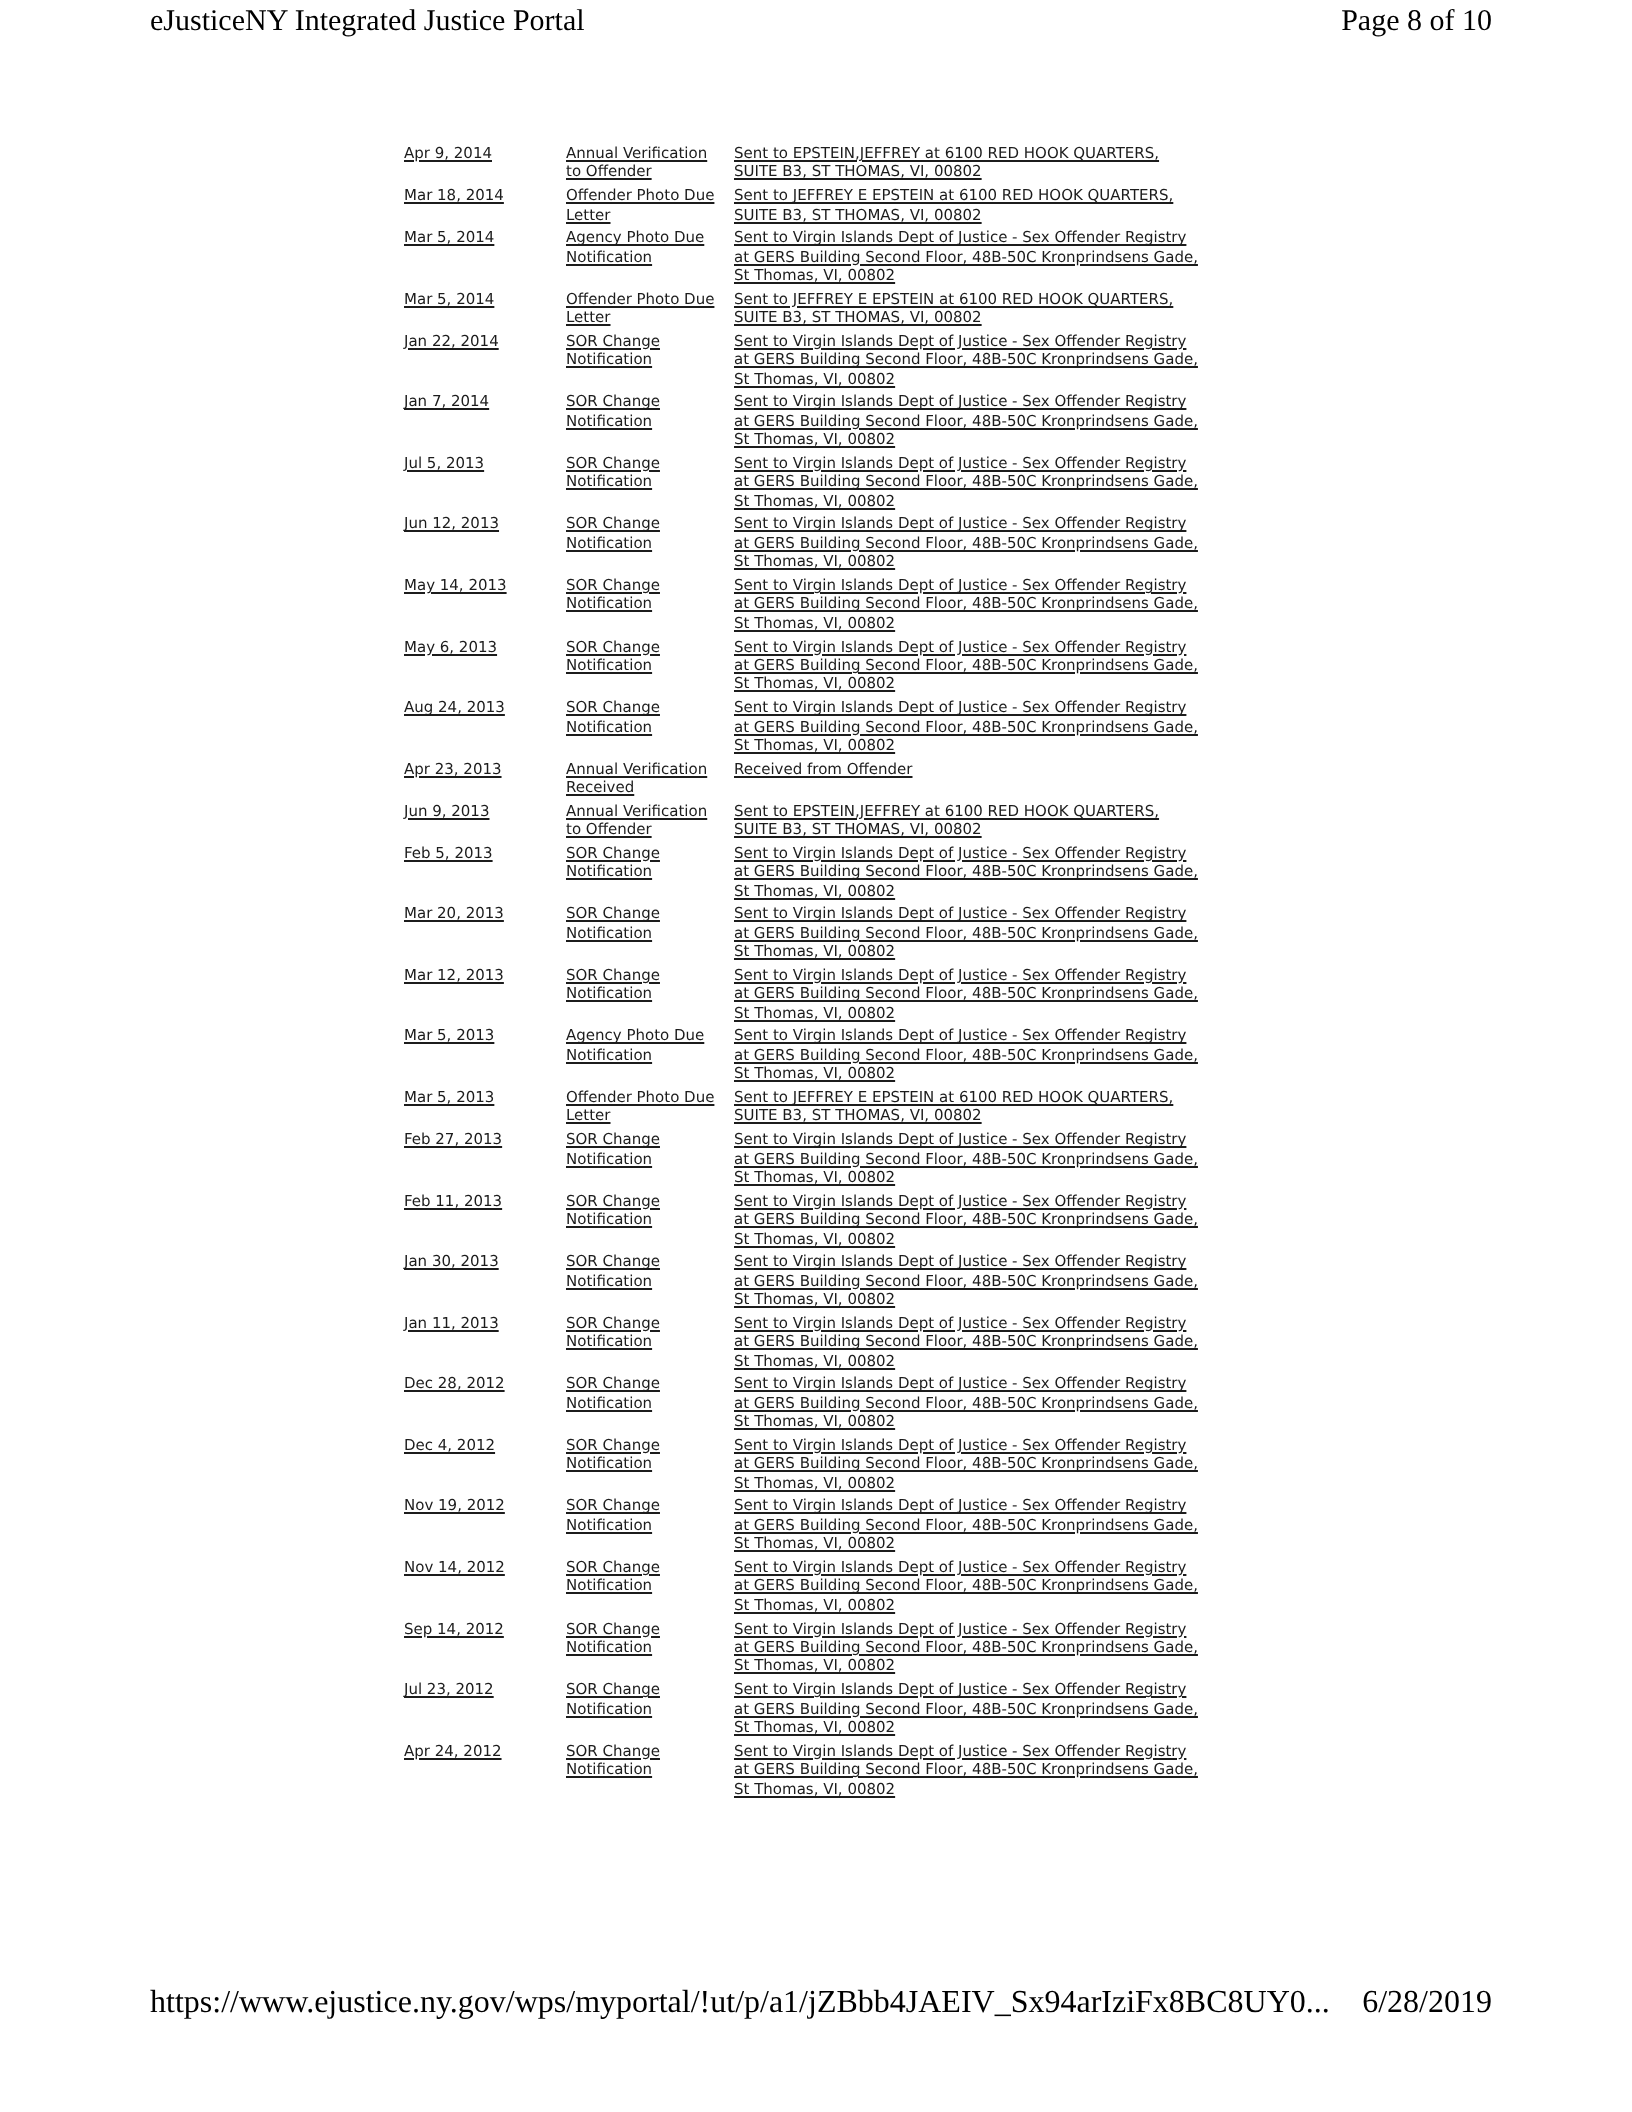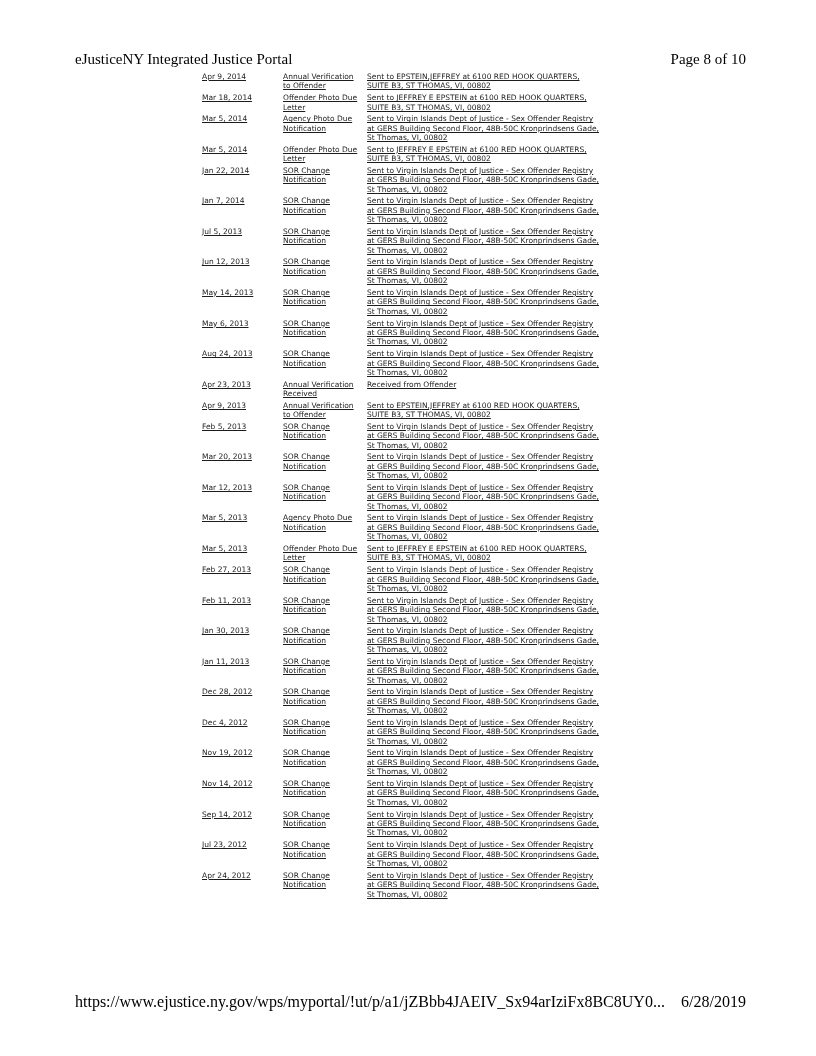--- a/index.html
+++ b/index.html
@@ -19,21 +19,20 @@
   .page-header {
     position: absolute;
     top: 2px;
     left: 75px;
     right: 70px;
     display: flex;
     justify-content: space-between;
     font-size: 15px;
     line-height: 18px;
     color: #000000;
-    margin-top: 48px;
   }
   .event-table {
     position: absolute;
     top: 72px;
     left: 202px;
     border-collapse: collapse;
     font-family: "DejaVu Sans", sans-serif;
     font-size: 7.5px;
     line-height: 9.45px;
     color: #1c1c1c;
@@ -156,21 +155,21 @@
 at GERS Building Second Floor, 48B-50C Kronprindsens Gade,
 St Thomas, VI, 00802</td>
     </tr>
         <tr>
       <td class="col-date">Apr 23, 2013</td>
       <td class="col-type">Annual Verification
 Received</td>
       <td class="col-desc">Received from Offender</td>
     </tr>
         <tr>
-      <td class="col-date">Apr 9, 2013</td>
+      <td class="col-date">Jun 9, 2013</td>
       <td class="col-type">Annual Verification
 to Offender</td>
       <td class="col-desc">Sent to EPSTEIN,JEFFREY at 6100 RED HOOK QUARTERS,
 SUITE B3, ST THOMAS, VI, 00802</td>
     </tr>
         <tr>
       <td class="col-date">Feb 5, 2013</td>
       <td class="col-type">SOR Change
 Notification</td>
       <td class="col-desc">Sent to Virgin Islands Dept of Justice - Sex Offender Registry

